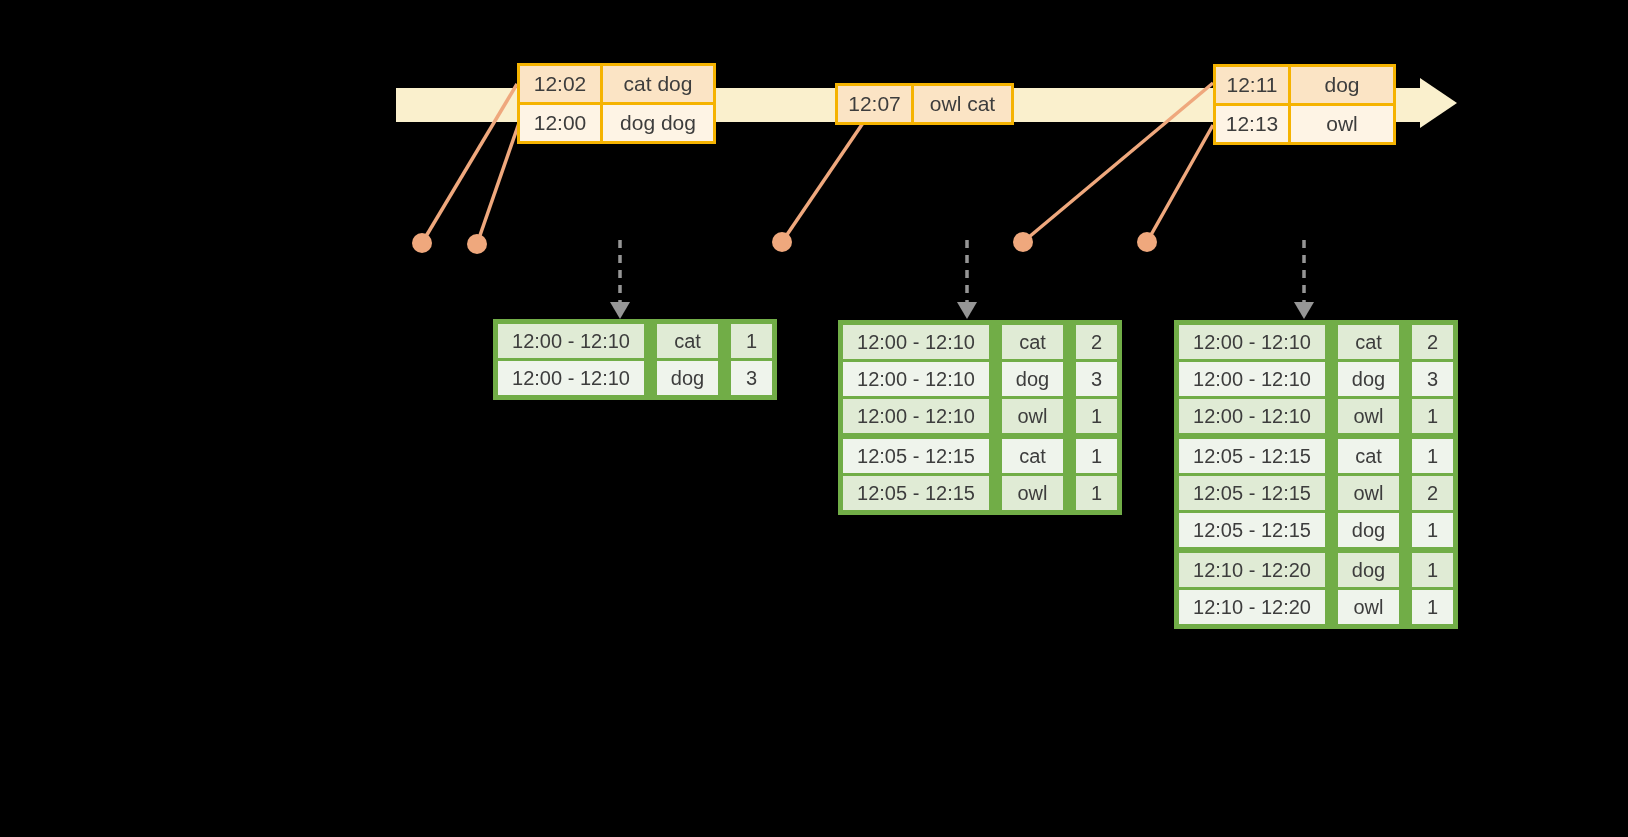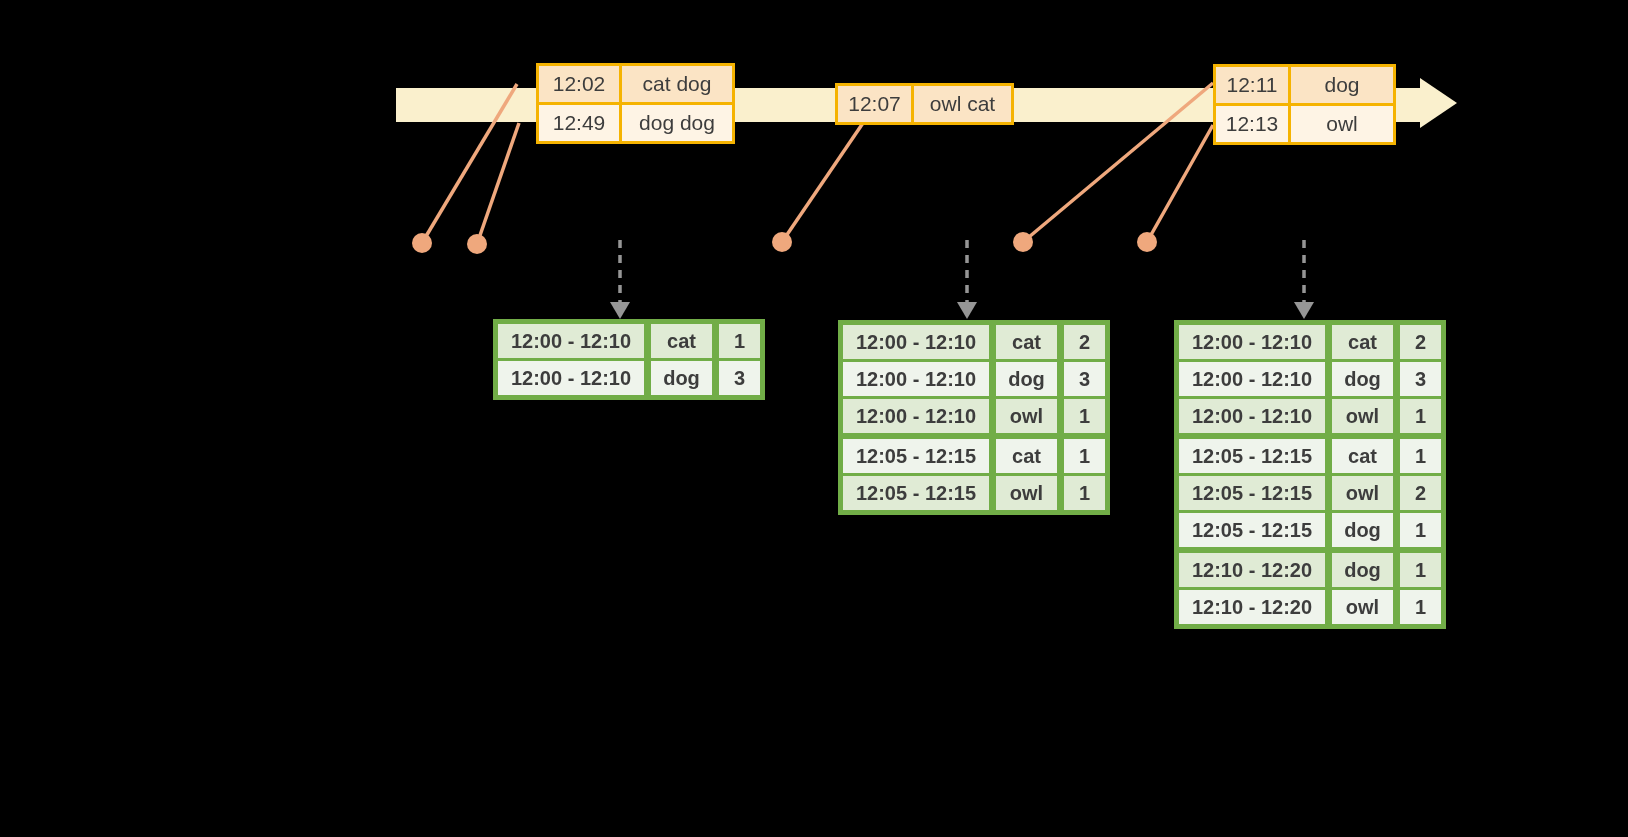--- a/index.html
+++ b/index.html
@@ -25,32 +25,32 @@
   }
   .erow { display:flex; gap:3px; }
   .ecell {
     height:36px; display:flex; align-items:center; justify-content:center;
     font-size:21px; color: var(--text);
   }
   .ecell.time  { width: var(--tw); }
   .ecell.words { width: var(--ww); }
   .erow.odd  .ecell { background: var(--event_row_odd); }
   .erow.even .ecell { background: var(--event_row_even); }
-  .event-table-1 { left:536px;  top:63px;text-align:right; --tw:80px; --ww:110px; }
+  .event-table-1 { left:517px;  top:63px;text-align:right; --tw:80px; --ww:110px; }
   .event-table-2 { left:835px;  top:83px; --tw:73px; --ww:97px;  }
   .event-table-3 { left:1213px; top:64px;align-items:center; --tw:72px; --ww:102px; }
 
   
   .result-table {
     position:absolute; z-index:2;
     background: var(--result_border);
     padding:5px; display:flex; flex-direction:column; gap:6px;
   }
   .rgroup { display:flex; flex-direction:column; gap:3px; }
-  .rrow { display:flex; gap:7px;font-weight:bold; }
+  .rrow { display:flex; gap:13px; }
   .rcell {
     height:34px; display:flex; align-items:center; justify-content:center;
     font-size:20px; color: var(--text);
   }
   .rcell.window { width:146px; }
   .rcell.word   { width:61px; }
   .rcell.count  { width:41px; }
   .rrow.odd  .rcell { background: var(--result_row_odd); }
   .rrow.even .rcell { background: var(--result_row_even); }
   .result-table-1 { left:493px;  top:319px; }
@@ -94,21 +94,21 @@
       <polygon class="trigger-head" points="1294,302 1314,302 1304,319"></polygon>
     </g>
   </svg>
 
   <div class="event-table event-table-1">
       <div class="erow odd">
         <div class="ecell time">12:02</div>
         <div class="ecell words">cat dog</div>
       </div>
       <div class="erow even">
-        <div class="ecell time">12:49</div>
+        <div class="ecell time">12:00</div>
         <div class="ecell words">dog dog</div>
       </div>
     </div>
   <div class="event-table event-table-2">
       <div class="erow odd">
         <div class="ecell time">12:07</div>
         <div class="ecell words">owl cat</div>
       </div>
     </div>
   <div class="event-table event-table-3">

